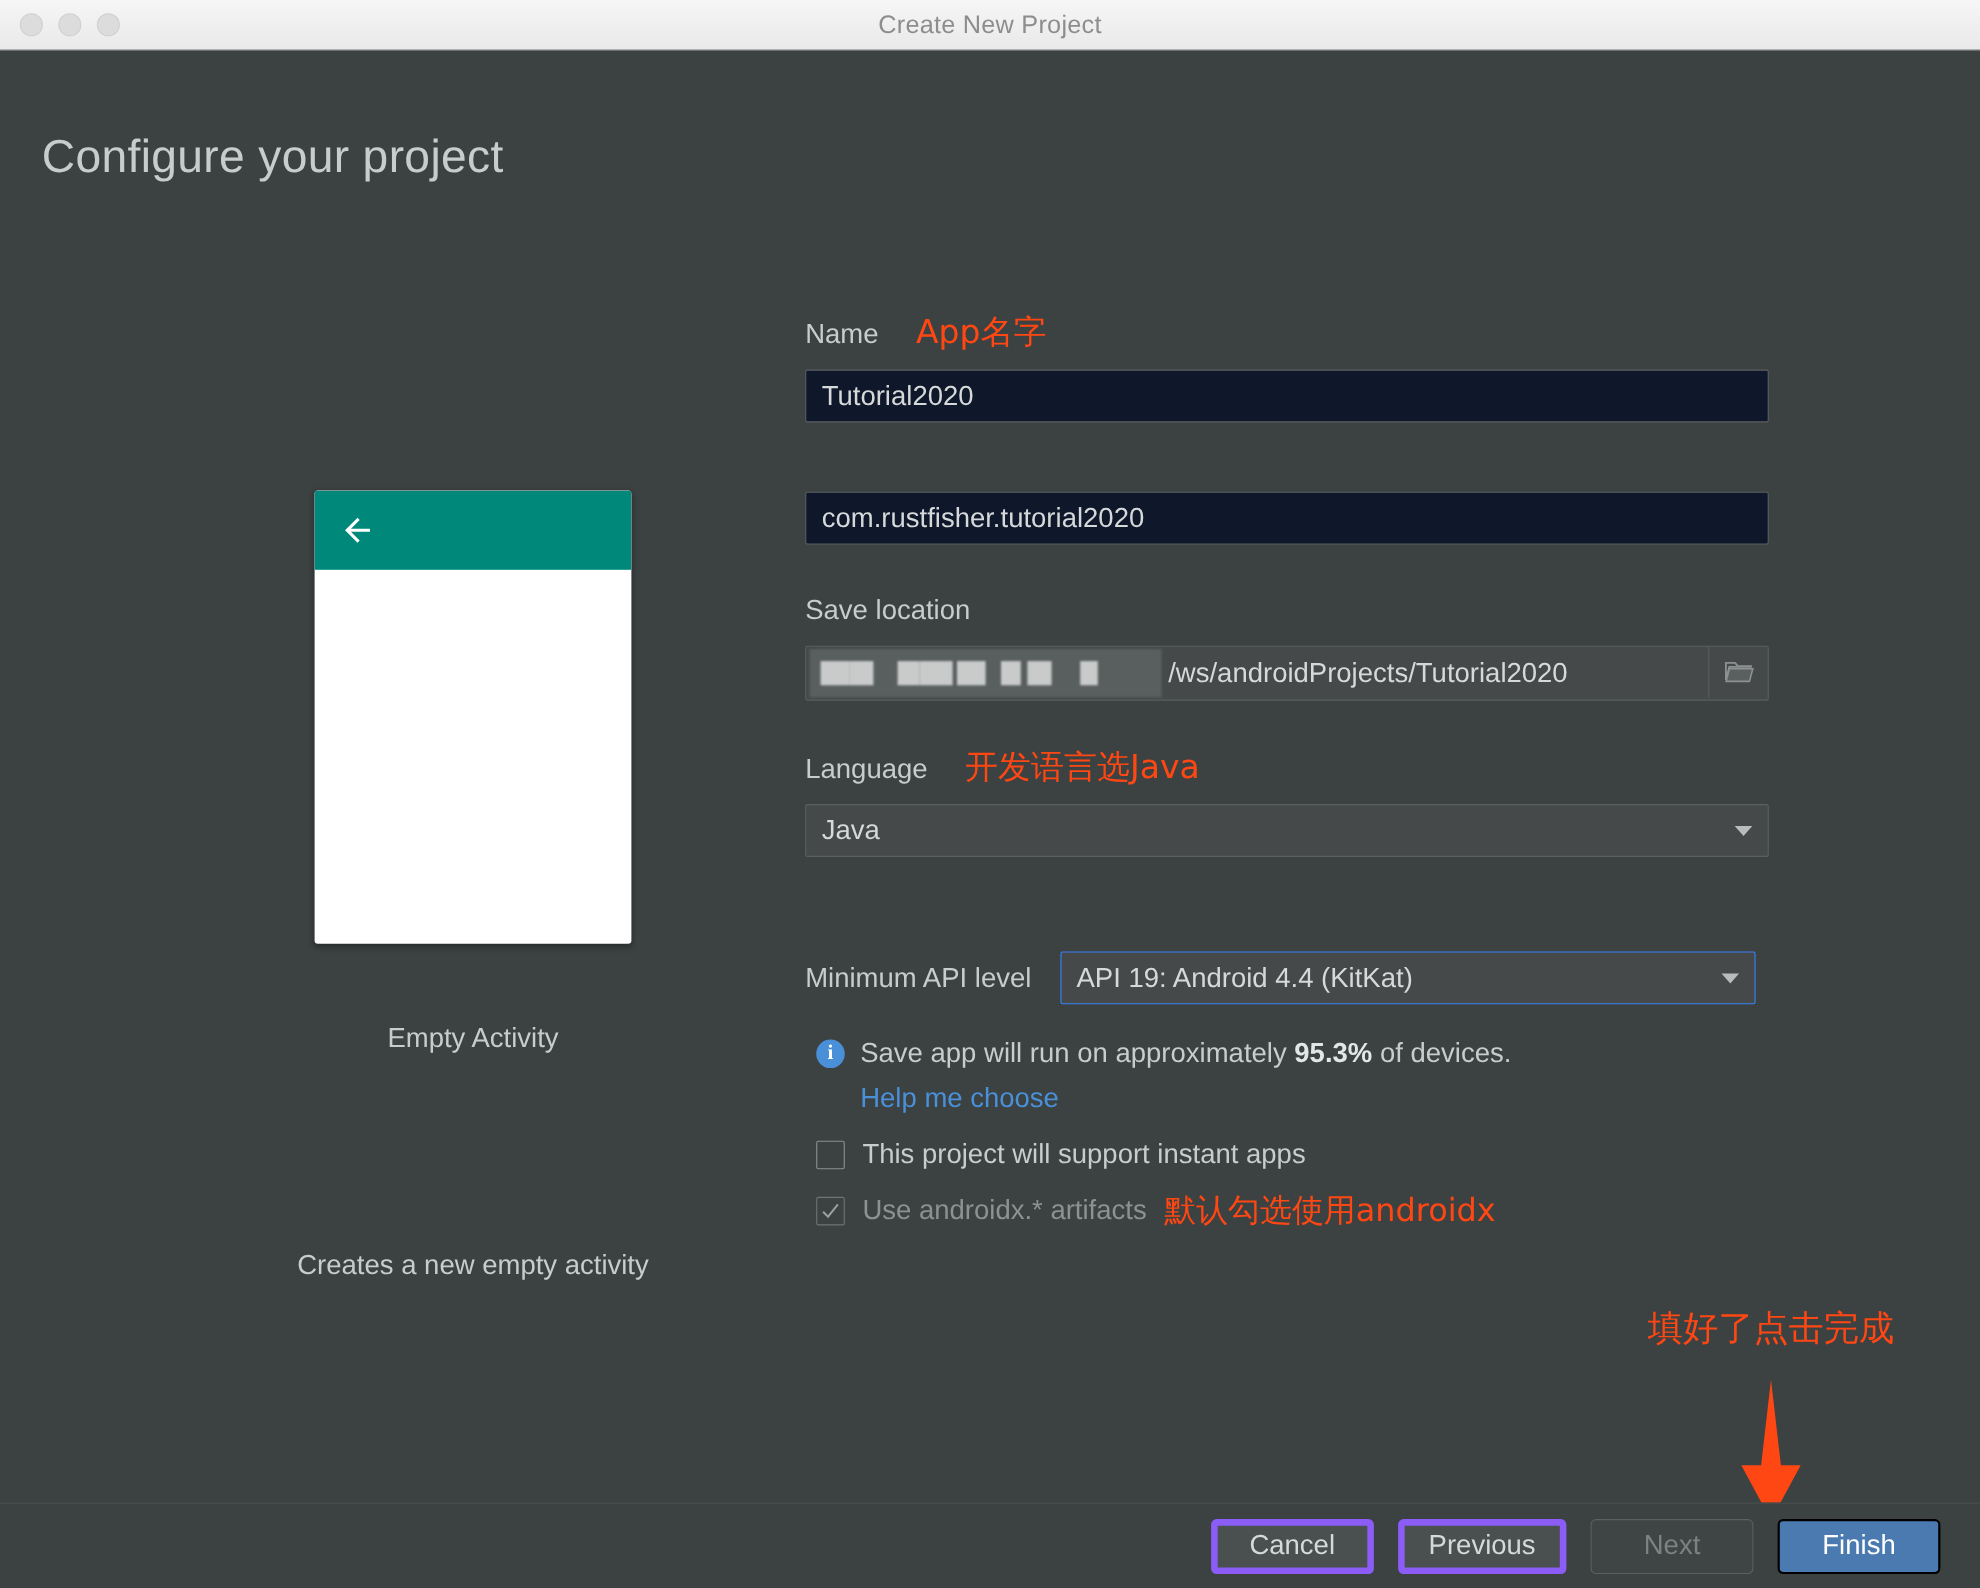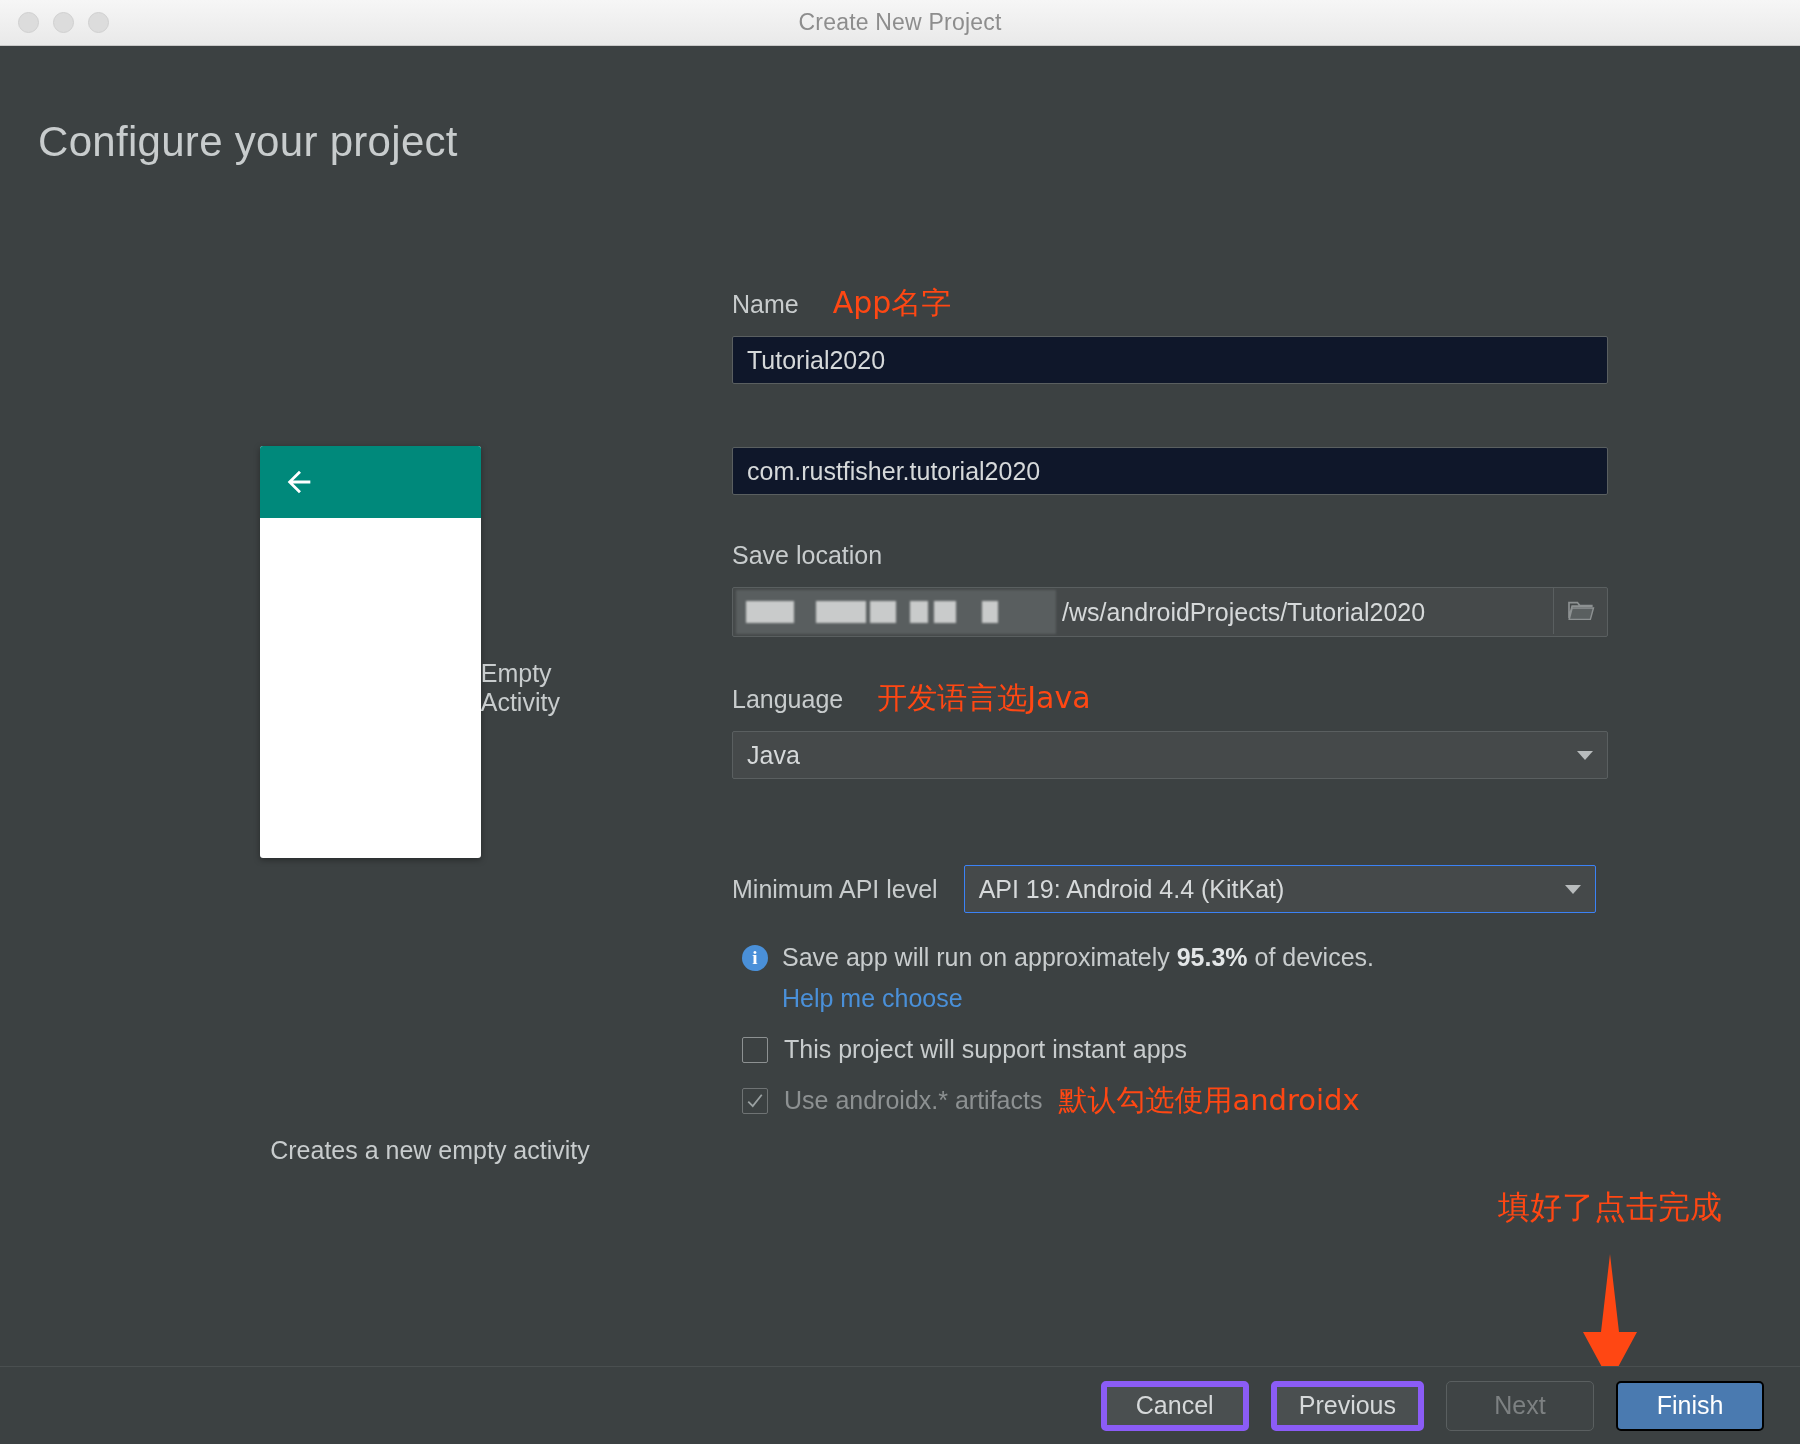--- a/index.html
+++ b/index.html
@@ -48,21 +48,21 @@
   .page-title {
     position: absolute; left: 38px; top: 72px;
     font-size: 42px; color: #c8cccd; font-weight: 400;
     letter-spacing: .3px;
   }
 
   
   .preview-col {
     position: absolute; left: 260px; top: 400px;
     width: 340px;
-    display: flex; flex-direction: row; align-items: center;
+    display: flex; flex-direction: column; align-items: center;
   }
   .phone-card {
     width: 288px; height: 412px;
     background: #ffffff;
     border-radius: 3px;
     box-shadow: 0 2px 6px rgba(0,0,0,.35);
     overflow: hidden;
   }
   .phone-appbar {
     height: 72px; background: #00897b;

